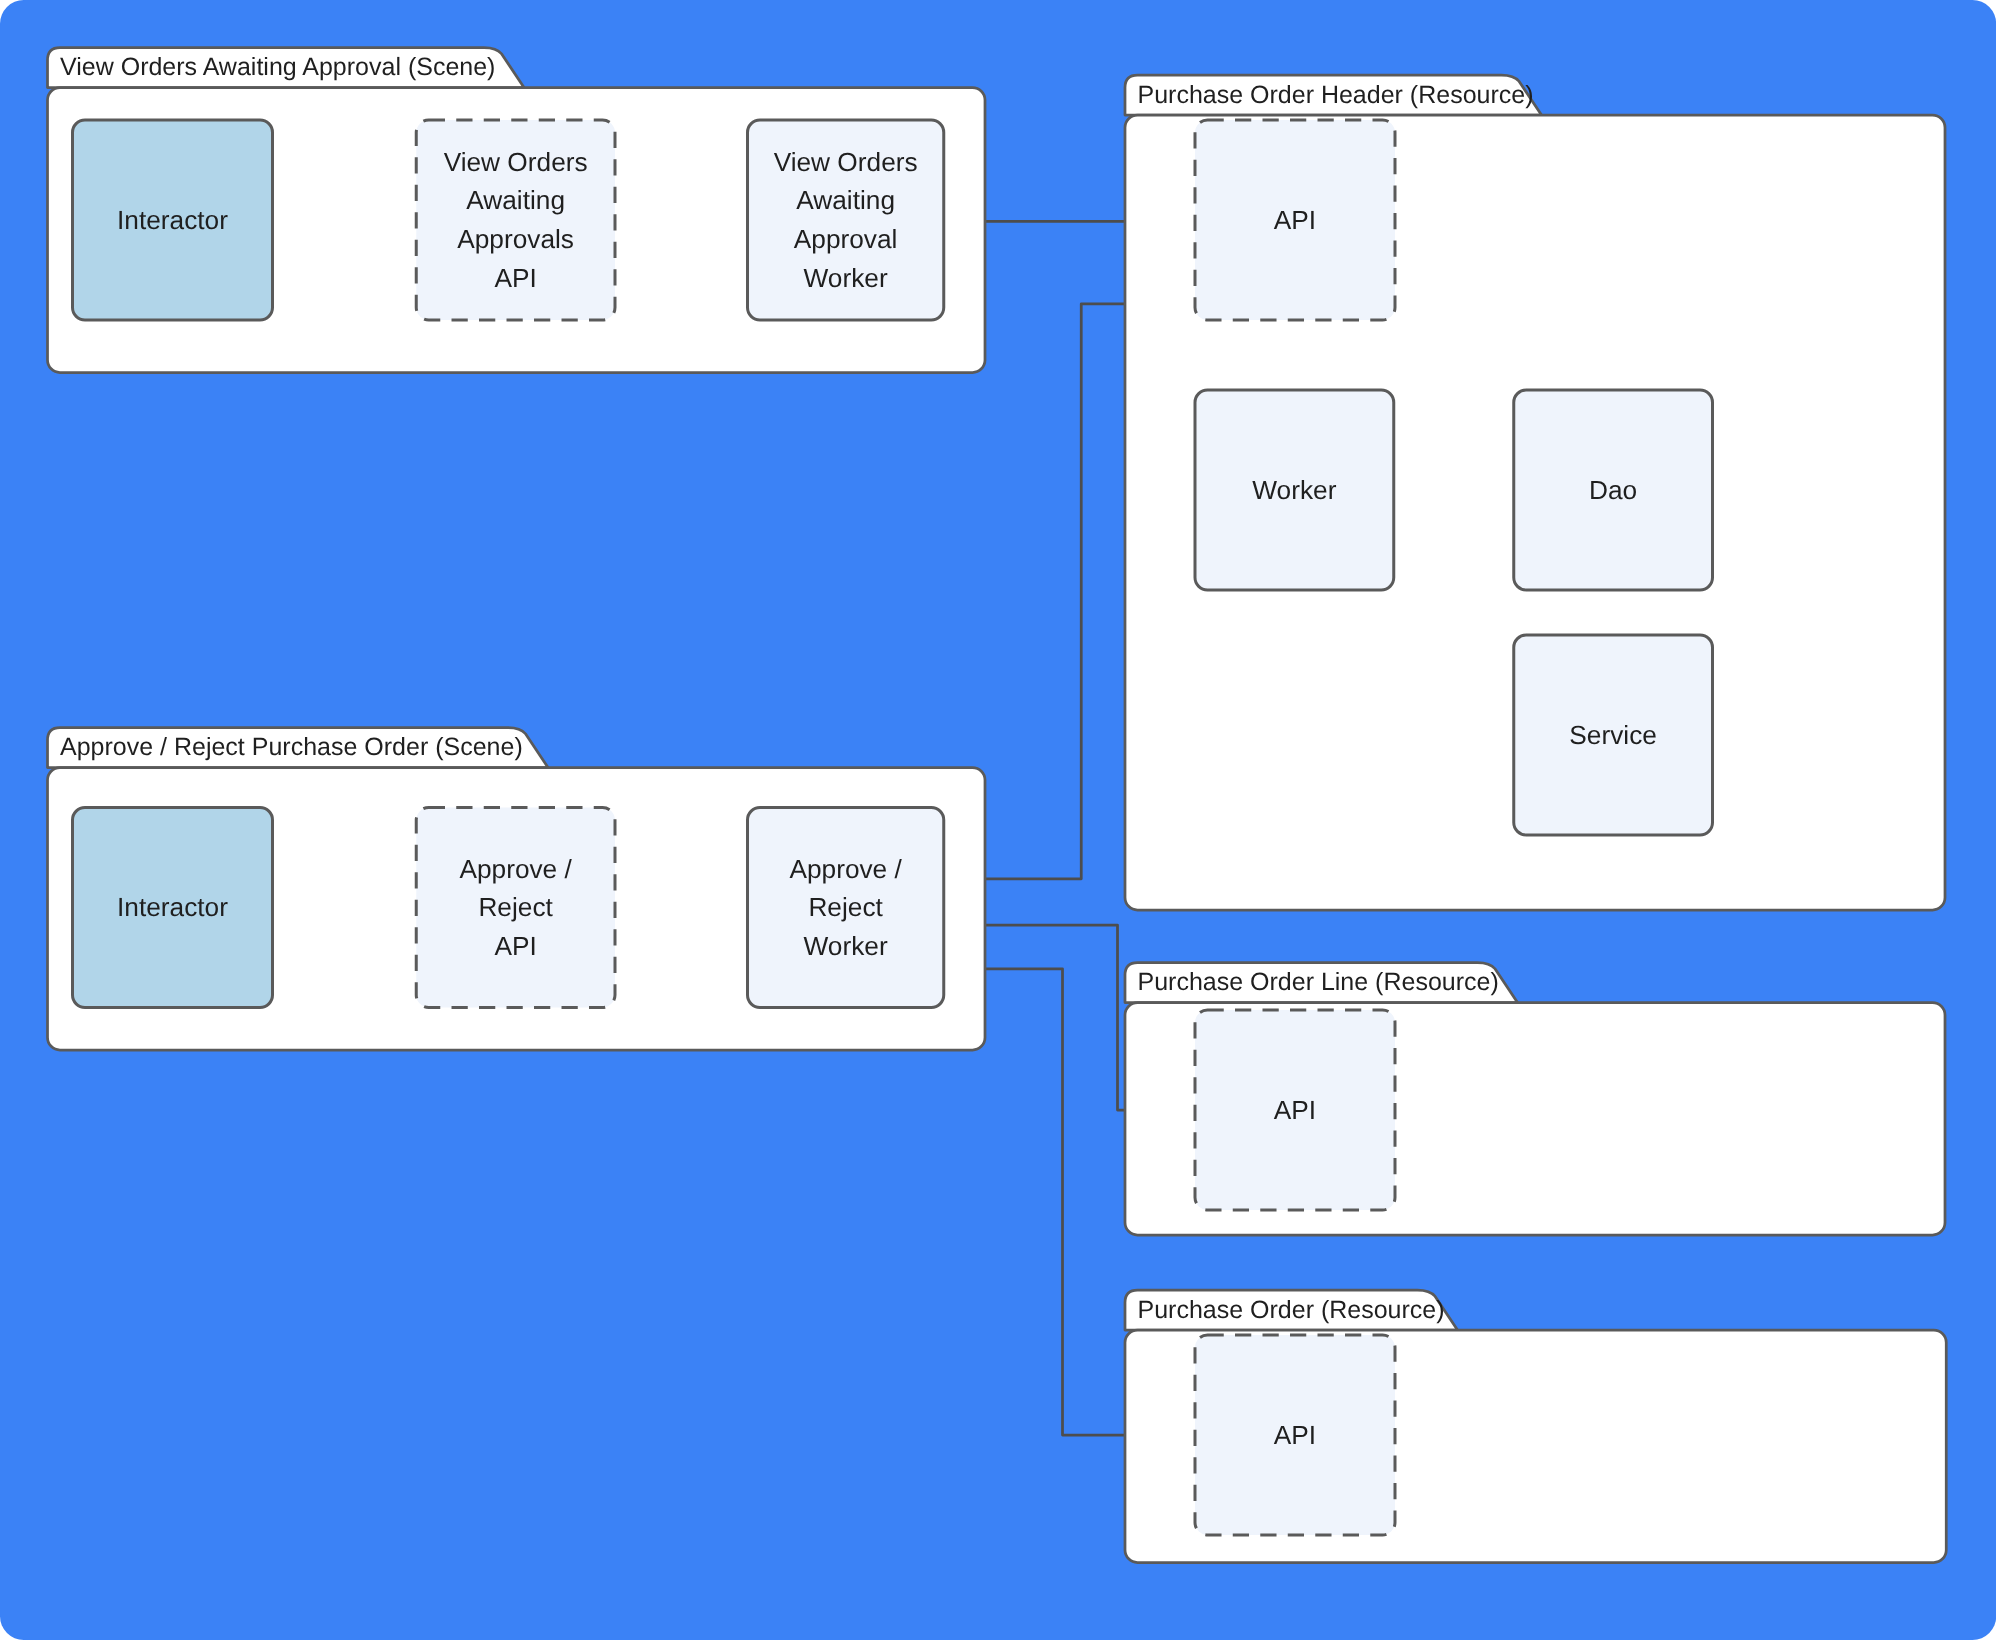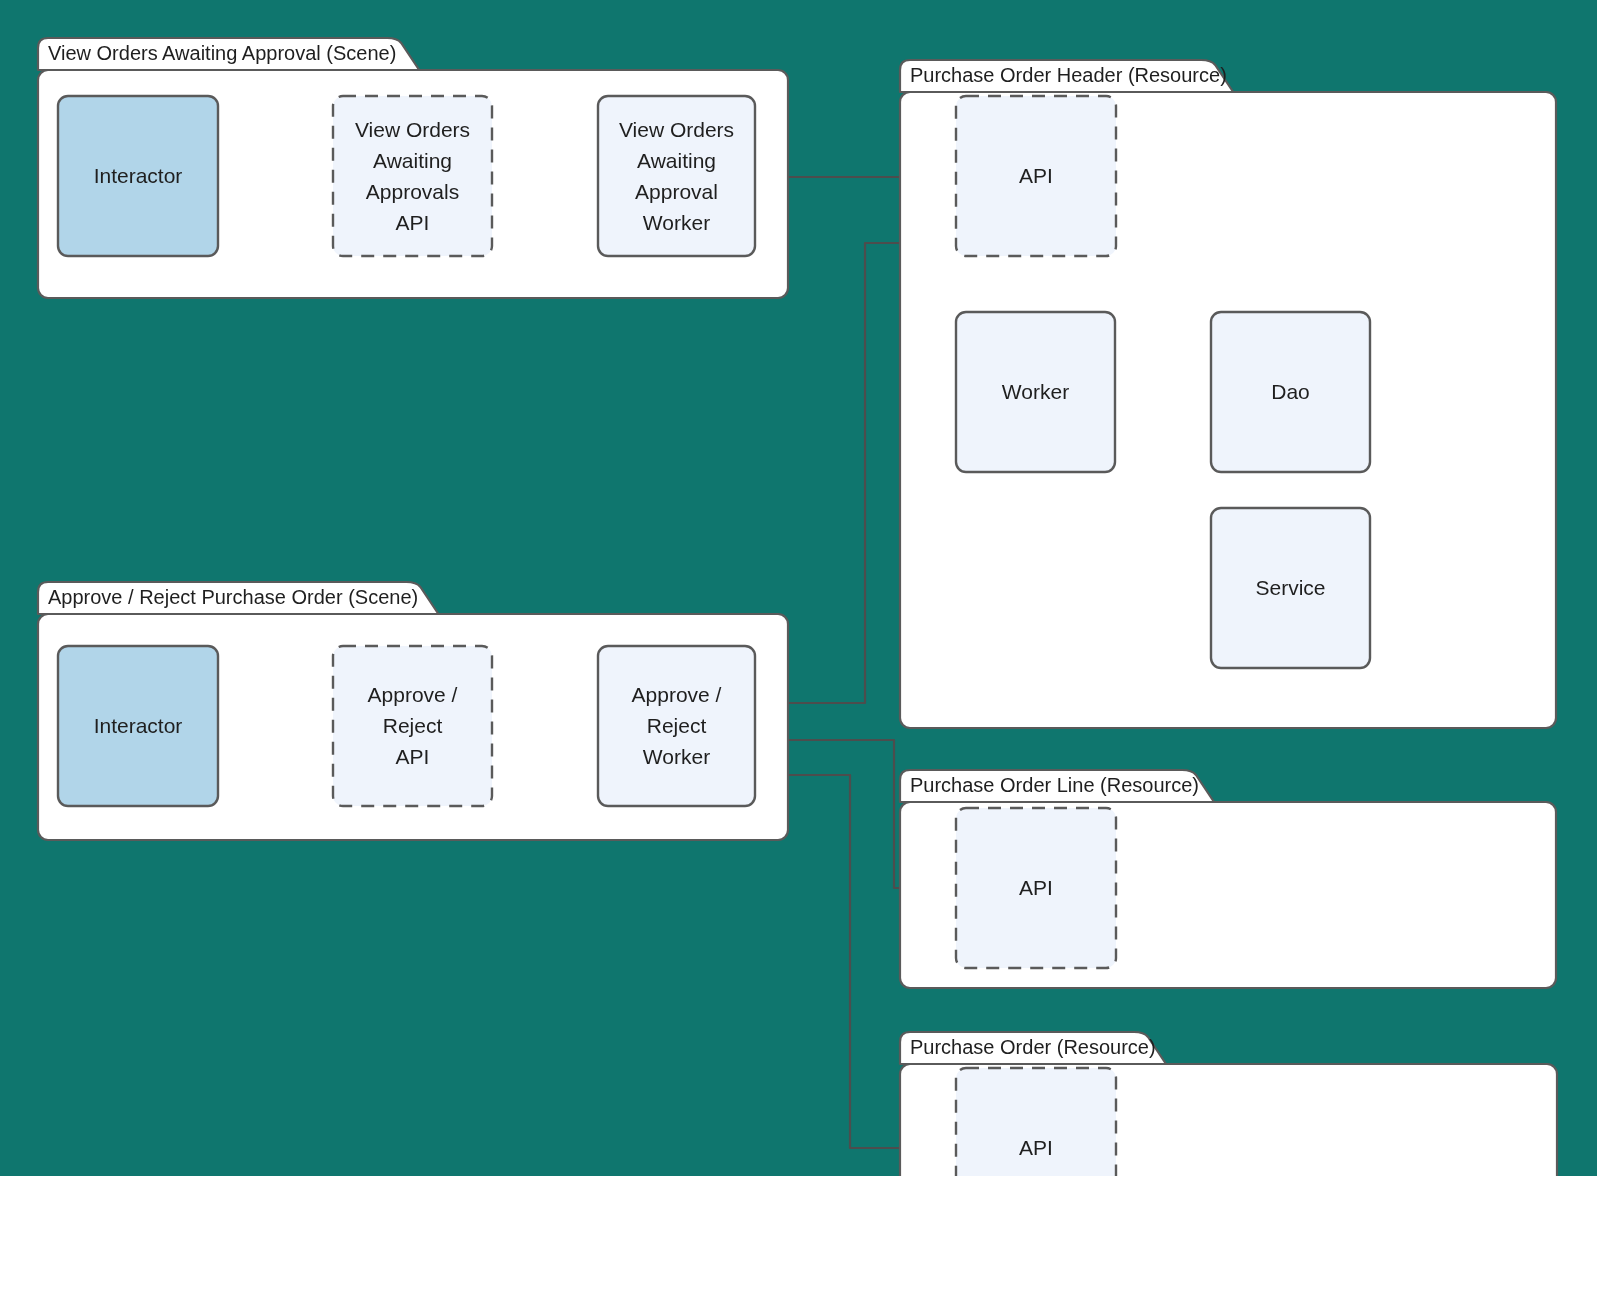--- a/index.html
+++ b/index.html
@@ -7,23 +7,24 @@
     padding: 0;
     background: #ffffff;
   }
   body {
     font-family: "Liberation Sans", sans-serif;
     color: #1f1f1f;
   }
   #canvas {
     position: relative;
     width: 1597px;
-    height: 1176px;
-    background: #0f766e;
+    height: 1312px;
+    background: #3b82f6;
     overflow: hidden;
+    border-radius: 19px;
   }
   svg.layer {
     position: absolute;
     left: 0;
     top: 0;
     width: 1597px;
     height: 1312px;
     overflow: visible;
   }
   #edge-layer { z-index: 1; }

